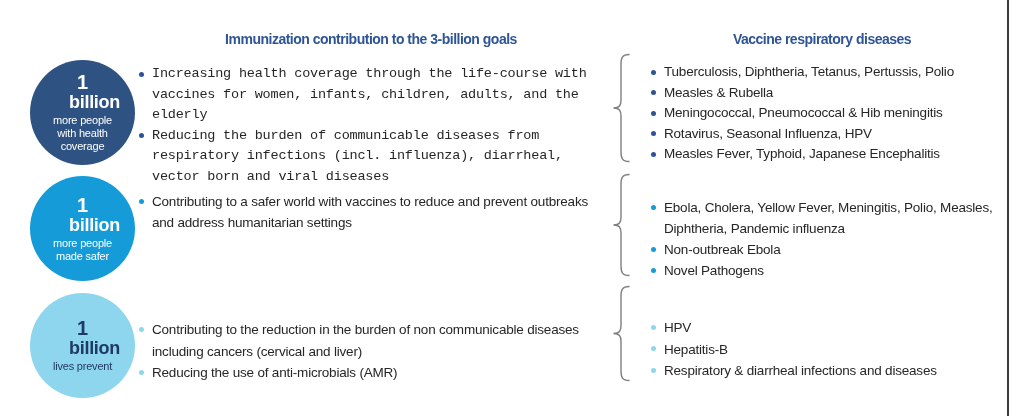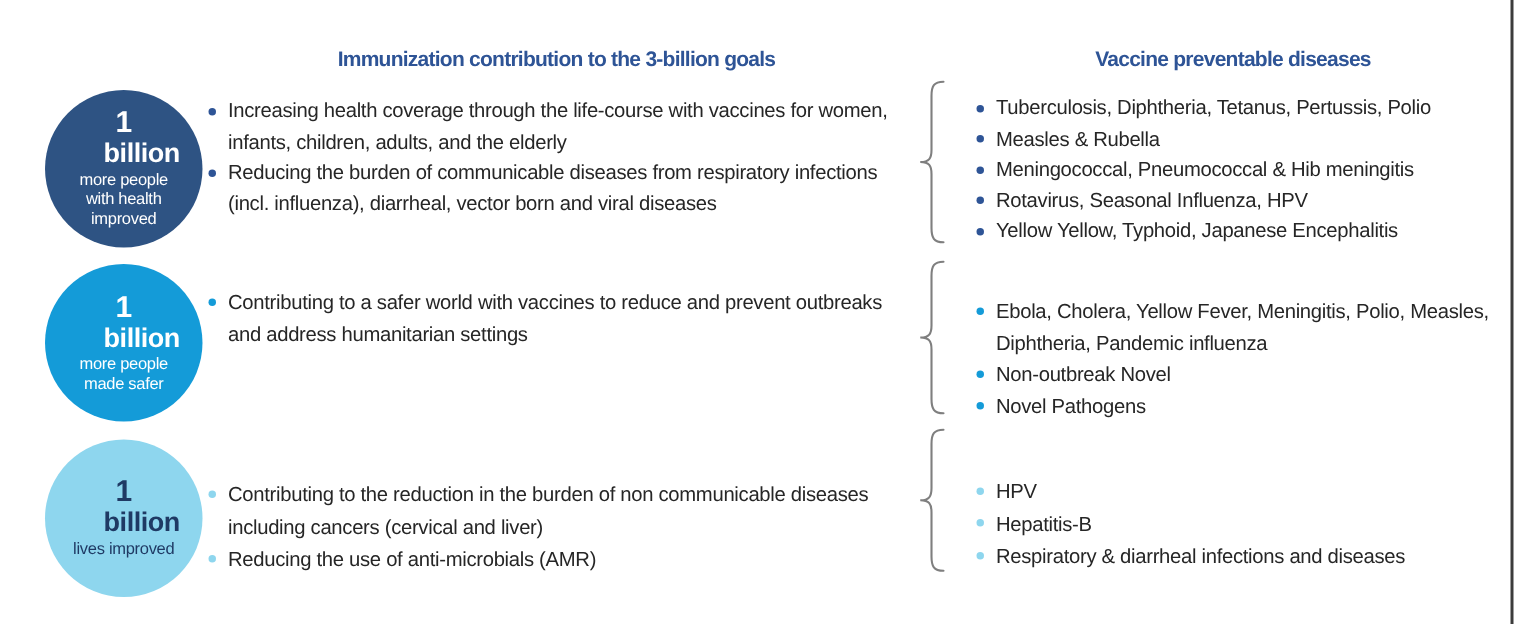--- a/index.html
+++ b/index.html
@@ -34,21 +34,21 @@
   ul.blist{
     list-style:none;margin:0;padding:0;position:absolute;
     font-size:13.5px;letter-spacing:-0.2px;line-height:20.5px;
   }
   ul.blist li{position:relative;padding-left:14px;}
   ul.blist li::before{
     content:"";position:absolute;left:1px;top:7.5px;width:5px;height:5px;
     border-radius:50%;background:var(--bullet,#2e5496);
   }
   ul.goals{left:138px;width:458px;}
-  ul.goals.g1{top:64px;}
+  ul.goals.g1{top:64px;font-family:Liberation Mono, monospace;}
   ul.goals.g2{top:191px;line-height:21px;}
   ul.goals.g3{top:319px;line-height:21.5px;}
   ul.diseases{left:650px;width:352px;}
   ul.diseases.d1{top:62px;}
   ul.diseases.d2{top:197px;line-height:21px;}
   ul.diseases.d3{top:317px;line-height:21.5px;}
   .r1{--bullet:var(--header-blue);}
   .r2{--bullet:var(--mid-blue);}
   .r3{--bullet:var(--light-blue);}
 
@@ -59,46 +59,46 @@
   .b3{top:285px;}
 
   .edge-line{position:absolute;top:0;left:1007px;width:2px;height:416px;background:var(--edge-line);}
 </style>
 </head>
 <body>
 
 <div class="canvas">
 
   <div class="header goals">Immunization contribution to the 3-billion goals</div>
-  <div class="header diseases">Vaccine preventable diseases</div>
+  <div class="header diseases">Vaccine respiratory diseases</div>
 
   <div class="circle c1">
     <div class="num">1</div>
     <div class="unit">billion</div>
     <div class="sub">
       <div>more people</div>
       <div>with health</div>
-      <div>improved</div>
+      <div>coverage</div>
     </div>
   </div>
 
   <div class="circle c2">
     <div class="num">1</div>
     <div class="unit">billion</div>
     <div class="sub">
       <div>more people</div>
       <div>made safer</div>
     </div>
   </div>
 
   <div class="circle c3">
     <div class="num">1</div>
     <div class="unit">billion</div>
     <div class="sub">
-      <div>lives improved</div>
+      <div>lives prevent</div>
     </div>
   </div>
 
   <ul class="blist goals g1 r1">
     <li>Increasing health coverage through the life-course with vaccines for women, infants, children, adults, and the elderly</li>
     <li>Reducing the burden of communicable diseases from respiratory infections (incl. influenza), diarrheal, vector born and viral diseases</li>
   </ul>
   <ul class="blist goals g2 r2">
     <li>Contributing to a safer world with vaccines to reduce and prevent outbreaks and address humanitarian settings</li>
   </ul>
@@ -115,25 +115,25 @@
   </svg>
   <svg class="bracket b3" width="20" height="97" viewBox="0 0 20 97">
     <path d="M 18 1.5 C 11.5 1.5 10 4.5 10 11 L 10 40.5 C 10 46 8.5 48.5 2.5 48.5 C 8.5 48.5 10 51 10 56.5 L 10 86 C 10 92.5 11.5 95.5 18 95.5"></path>
   </svg>
 
   <ul class="blist diseases d1 r1">
     <li>Tuberculosis, Diphtheria, Tetanus, Pertussis, Polio</li>
     <li>Measles &amp; Rubella</li>
     <li>Meningococcal, Pneumococcal &amp; Hib meningitis</li>
     <li>Rotavirus, Seasonal Influenza, HPV</li>
-    <li>Yellow Yellow, Typhoid, Japanese Encephalitis</li>
+    <li>Measles Fever, Typhoid, Japanese Encephalitis</li>
   </ul>
   <ul class="blist diseases d2 r2">
     <li>Ebola, Cholera, Yellow Fever, Meningitis, Polio, Measles, Diphtheria, Pandemic influenza</li>
-    <li>Non-outbreak Novel</li>
+    <li>Non-outbreak Ebola</li>
     <li>Novel Pathogens</li>
   </ul>
   <ul class="blist diseases d3 r3">
     <li>HPV</li>
     <li>Hepatitis-B</li>
     <li>Respiratory &amp; diarrheal infections and diseases</li>
   </ul>
 
   <div class="edge-line"></div>
 </div>

